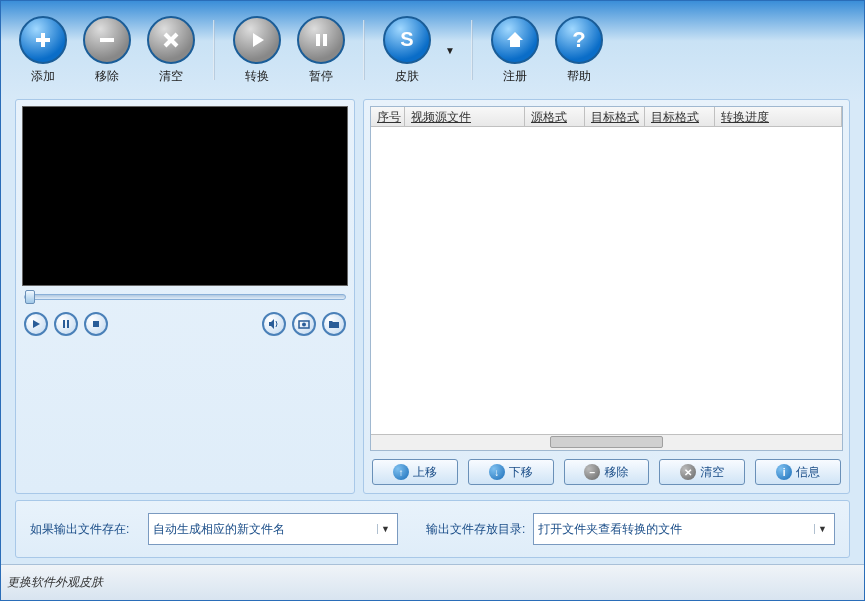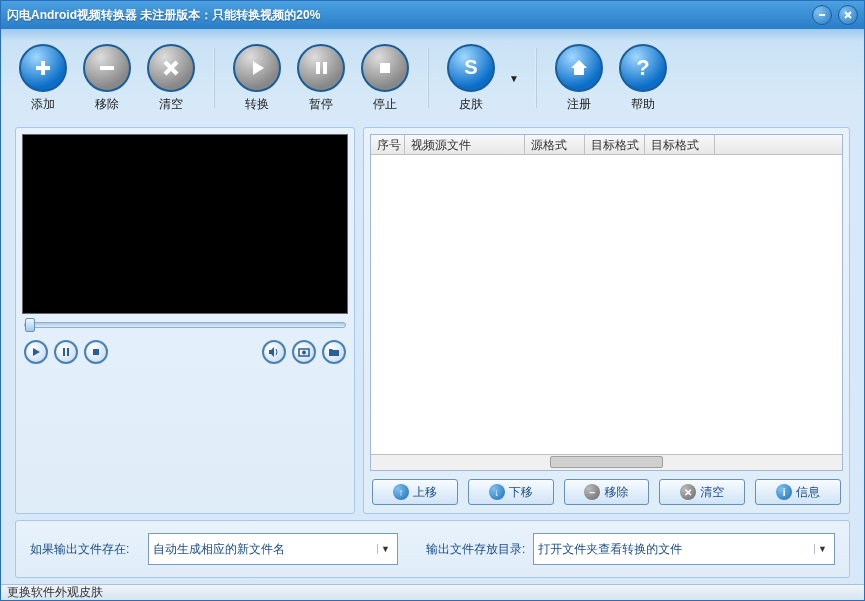--- a/index.html
+++ b/index.html
@@ -23,58 +23,42 @@
 .video-preview { width: 100%; height: 180px; background: #000; border: 1px solid #666; }
 .slider-row { height: 22px; display: flex; align-items: center; padding: 4px 2px; }
 .slider-track { flex: 1; height: 6px; background: linear-gradient(to bottom, #b0c8e0, #e0ecf8); border: 1px solid #8ab0d8; border-radius: 3px; position: relative; }
 .slider-thumb { position: absolute; left: 0; top: -5px; width: 10px; height: 14px; background: linear-gradient(to bottom, #f0f8ff, #a0c8e8); border: 1px solid #6a90b8; border-radius: 2px; cursor: pointer; }
 .player-controls { display: flex; align-items: center; justify-content: space-between; padding: 4px 2px; }
 .player-controls-group { display: flex; gap: 6px; }
 .small-btn { width: 24px; height: 24px; border-radius: 50%; background: radial-gradient(circle at 30% 30%, #fff, #c0d8f0); border: 2px solid #4a80b8; display: flex; align-items: center; justify-content: center; font-size: 11px; color: #2a5d98; cursor: pointer; }
 .right-panel { flex: 1; display: flex; flex-direction: column; padding: 6px; }
 .table-wrap { flex: 1; background: #fff; border: 1px solid #a0b8d0; overflow: hidden; display: flex; flex-direction: column; }
 .table-header { display: flex; background: linear-gradient(to bottom, #f8f8f8, #e8e8e8); border-bottom: 1px solid #c0c0c0; height: 20px; font-size: 12px; }
-.th { border-right: 1px solid #c0c0c0; padding: 2px 6px; color: #333; white-space: nowrap; overflow: hidden; }
+.th { border-right: 1px solid #c0c0c0; padding: 2px 6px; color: #333; white-space: nowrap; overflow: hidden; text-decoration: underline; }
 .table-body { flex: 1; background: repeating-linear-gradient(to bottom, #fff 0, #fff 18px, #fff 18px, #fff 36px); }
 .hscroll { height: 16px; background: #f0f0f0; border-top: 1px solid #c0c0c0; position: relative; }
 .hscroll-thumb { position: absolute; left: 38%; top: 1px; width: 24%; height: 12px; background: #d0d0d0; border: 1px solid #a0a0a0; border-radius: 2px; }
 .list-actions { display: flex; gap: 10px; padding: 8px 2px 2px 2px; justify-content: space-between; }
 .action-btn { flex: 1; height: 26px; background: linear-gradient(to bottom, #f8fbff, #d0e4f6); border: 1px solid #6a90b8; border-radius: 3px; display: flex; align-items: center; justify-content: center; gap: 4px; font-size: 12px; color: #1a4d88; cursor: pointer; }
 .act-icon { width: 16px; height: 16px; border-radius: 50%; background: radial-gradient(circle at 30% 30%, #7ec0f0, #1a6db8); display: flex; align-items: center; justify-content: center; color: #fff; font-size: 10px; font-weight: bold; }
 .act-icon.gray { background: radial-gradient(circle at 30% 30%, #bbb, #666); }
 .bottom-panel { margin: 0 14px 6px 14px; padding: 12px 14px; display: flex; flex-direction: column; gap: 10px; }
 .form-row { display: flex; align-items: center; gap: 8px; font-size: 12px; color: #1a4d88; }
 .form-label { min-width: 110px; }
 .text-input { flex: 1; height: 20px; border: 1px solid #7a9ac0; padding: 1px 4px; font-family: monospace; font-size: 12px; background: #fff; }
 .select-input { height: 32px; border: 1px solid #7a9ac0; padding: 1px 4px; font-size: 12px; background: #fff; display: flex; align-items: center; justify-content: space-between; cursor: pointer; }
 .select-arrow { width: 16px; text-align: center; border-left: 1px solid #b0c0d0; font-size: 9px; color: #333; }
 .btn { width: 58px; height: 22px; background: linear-gradient(to bottom, #f8fbff, #d0e4f6); border: 1px solid #6a90b8; border-radius: 2px; font-size: 12px; color: #1a4d88; display: flex; align-items: center; justify-content: center; cursor: pointer; }
-.statusbar { height: 16px; background: linear-gradient(to bottom, #f0f4f8, #d8e4f0); border-top: 1px solid #a8c0d8; display: flex; align-items: center; padding: 0 6px; font-size: 12px; color: #333; margin-top: auto; }
+.statusbar { height: 36px; background: linear-gradient(to bottom, #f0f4f8, #d8e4f0); border-top: 1px solid #a8c0d8; display: flex; align-items: center; padding: 0 6px; font-size: 12px; color: #333; margin-top: auto; font-style: italic; }
 svg { display: block; }
 </style>
 </head>
 <body>
 
 <div class="window">
-  <div class="titlebar">
-    <div class="titlebar-title">闪电Android视频转换器    未注册版本：只能转换视频的20%</div>
-    <div class="titlebar-controls">
-      <div class="title-btn">
-        <svg width="10" height="10" viewBox="0 0 10 10">
-            <line x1="2" y1="5" x2="8" y2="5" stroke="#fff" stroke-width="2"></line>
-          </svg>
-      </div>
-      <div class="title-btn">
-        <svg width="10" height="10" viewBox="0 0 10 10">
-            <line x1="2" y1="2" x2="8" y2="8" stroke="#fff" stroke-width="2"></line>
-            <line x1="8" y1="2" x2="2" y2="8" stroke="#fff" stroke-width="2"></line>
-          </svg>
-      </div>
-    </div>
-  </div>
 
   <div class="toolbar">
     <div class="tool-btn">
       <div class="tool-btn-icon active">
         <svg width="22" height="22" viewBox="0 0 22 22">
             <line x1="11" y1="4" x2="11" y2="18" stroke="#fff" stroke-width="4"></line>
             <line x1="4" y1="11" x2="18" y2="11" stroke="#fff" stroke-width="4"></line>
           </svg>
       </div>
       <span class="tool-btn-label">添加</span>
@@ -106,28 +90,20 @@
       <span class="tool-btn-label">转换</span>
     </div>
     <div class="tool-btn">
       <div class="tool-btn-icon disabled">
         <svg width="20" height="20" viewBox="0 0 20 20">
             <rect x="5" y="4" width="4" height="12" fill="#fff"></rect>
             <rect x="12" y="4" width="4" height="12" fill="#fff"></rect>
           </svg>
       </div>
       <span class="tool-btn-label">暂停</span>
-    </div>
-    <div class="tool-btn">
-      <div class="tool-btn-icon disabled">
-        <svg width="20" height="20" viewBox="0 0 20 20">
-            <rect x="5" y="5" width="10" height="10" fill="#fff"></rect>
-          </svg>
-      </div>
-      <span class="tool-btn-label">停止</span>
     </div>
     <div class="tool-sep"></div>
     <div class="tool-btn">
       <div class="tool-btn-icon active">
         <svg width="26" height="26" viewBox="0 0 26 26">
             <text x="13" y="19" text-anchor="middle" fill="#fff" font-size="20" font-weight="bold" font-family="Arial">S</text>
           </svg>
       </div>
       <span class="tool-btn-label">皮肤</span>
     </div>
@@ -201,20 +177,21 @@
     </div>
 
     <div class="panel right-panel">
       <div class="table-wrap">
         <div class="table-header">
           <div class="th" style="width:34px">序号</div>
           <div class="th" style="width:120px">视频源文件</div>
           <div class="th" style="width:60px">源格式</div>
           <div class="th" style="width:60px">目标格式</div>
           <div class="th" style="width:70px">目标格式</div>
+          <div class="th" style="flex:1">转换进度</div>
         </div>
         <div class="table-body"></div>
         <div class="hscroll">
           <div class="hscroll-thumb"></div>
         </div>
       </div>
       <div class="list-actions">
         <div class="action-btn">
           <span class="act-icon">↑</span>
           <span>上移</span>

